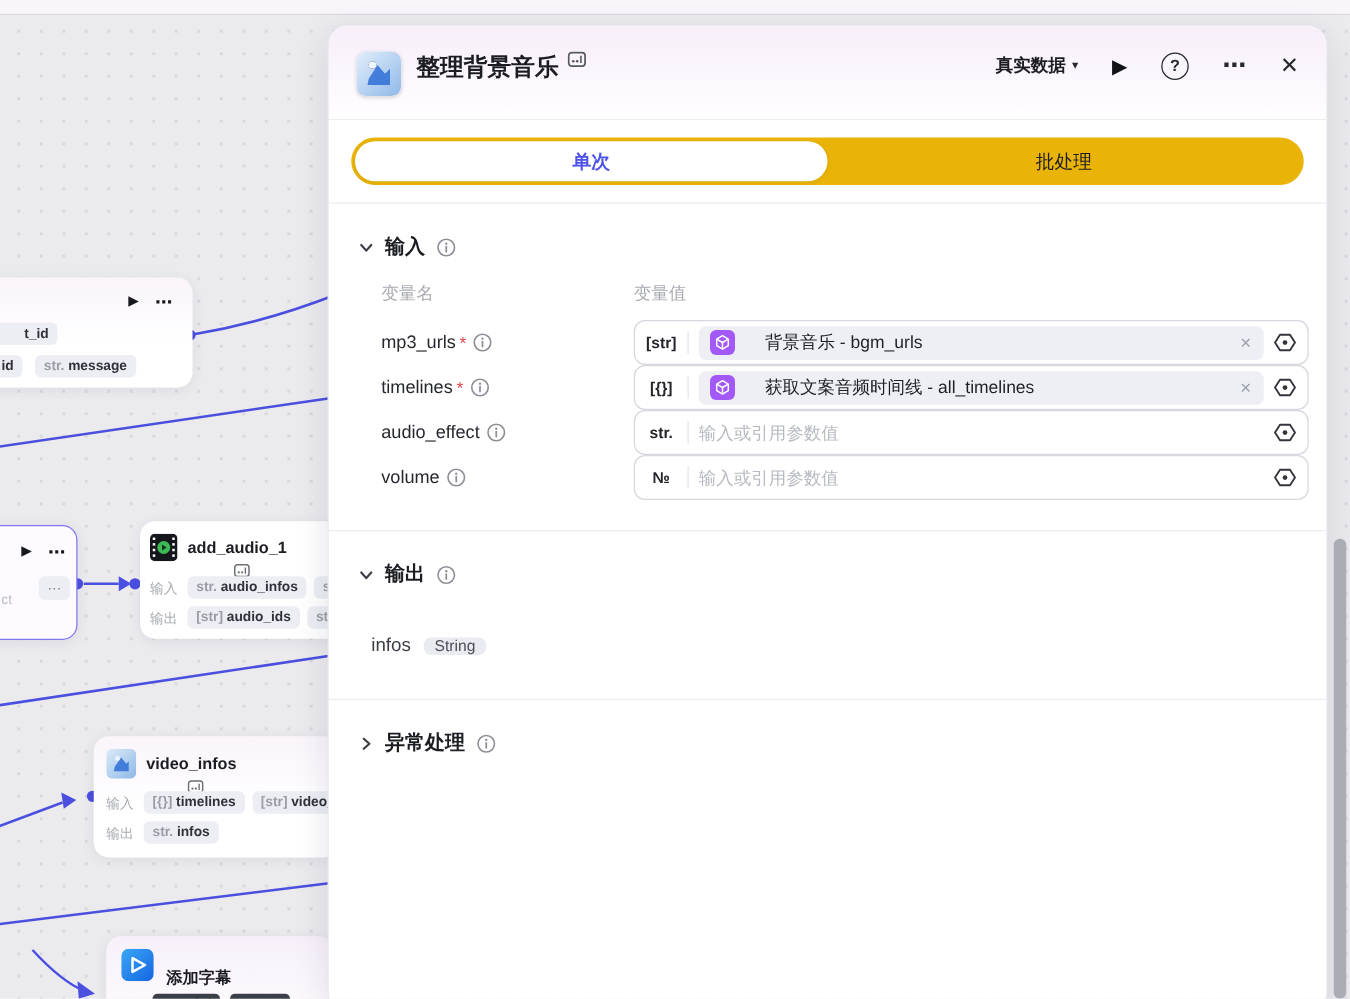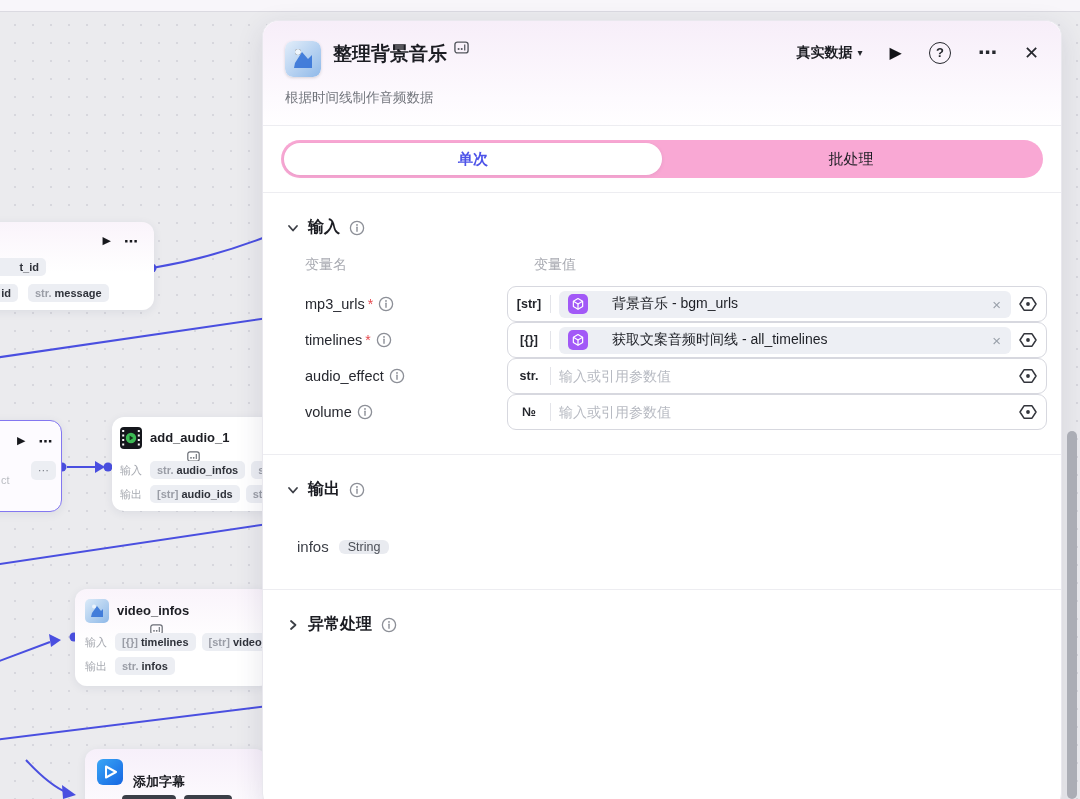--- a/index.html
+++ b/index.html
@@ -43,29 +43,29 @@
   .mode-label { font-size:14px; font-weight:700; color:#1c1d23; }
   .caret { font-size:10px; color:#26282e; }
   .play-btn { font-size:16px; color:#111216; cursor:pointer; }
   .help-btn { width:22px; height:22px; border:1.7px solid #26282e; border-radius:50%; display:flex;
     align-items:center; justify-content:center; font-size:13px; font-weight:700; color:#26282e; cursor:pointer; }
   .more-btn { font-size:19px; font-weight:700; color:#26282e; cursor:pointer; }
   .close-btn { font-size:18px; font-weight:600; color:#26282e; cursor:pointer; }
   .panel-subtitle { margin-top:12px; font-size:13.5px; color:#73767d; }
 
   .tabs-wrap { padding:14px 18px; border-bottom:1px solid #ededf1; }
-  .tabs { background:#f9a8d4; border-radius:20px; height:38px; display:flex; padding:3px; }
+  .tabs { background:#eab308; border-radius:20px; height:38px; display:flex; padding:3px; }
   .tab { flex:1; display:flex; align-items:center; justify-content:center; font-size:15px; cursor:pointer; }
   .tab.active { background:#fff; border-radius:17px; color:#4d53e8; font-weight:700; box-shadow:0 1px 4px rgba(30,30,60,.08); }
   .tab.inactive { color:#1c1d23; font-weight:500; }
 
   .section-head { display:flex; align-items:center; gap:9px; padding:24px 24px 16px; cursor:pointer; }
   .section-title { font-size:16px; font-weight:700; color:#1c1d23; }
   .col-heads { display:grid; grid-template-columns:202px 1fr; margin:2px 14px 12px 42px;
-    font-size:14px; color:#a9abb2;gap:27px; }
+    font-size:14px; color:#a9abb2; }
   .param-row { display:grid; grid-template-columns:202px 1fr; align-items:center; margin:0 14px 0 42px; }
   .param-name { display:flex; align-items:center; gap:5px; font-size:14.5px; color:#26282f; }
   .req { color:#e5484d; font-size:14px; margin-left:-2px; }
   .vfield { height:36px; border:1.2px solid #d7d8df; border-radius:9px; background:#fff;
     display:flex; align-items:center; padding:0 9px 0 8px; gap:8px; }
   .type-badge { font-size:12.5px; font-weight:700; color:#23252b; min-width:26px; text-align:center; flex:none; white-space:nowrap; }
   .vdiv { width:1px; height:18px; background:#e3e4e9; flex:none; }
   .ref-tag { flex:1; min-width:0; height:27px; background:#edeff4; border-radius:6px;
     display:flex; align-items:center; gap:24px; padding:0 9px; }
   .cube-wrap { width:20px; height:20px; border-radius:5px; background:#a259f7; display:flex;
@@ -296,21 +296,20 @@
         <span class="mode-select">
           <span class="mode-label">真实数据</span>
           <span class="caret">▾</span>
         </span>
         <span class="play-btn">▶</span>
         <span class="help-btn">?</span>
         <span class="more-btn">⋯</span>
         <span class="close-btn">✕</span>
       </div>
     </div>
-    <div class="panel-subtitle">根据时间线制作音频数据</div>
   </div>
 
   <div class="tabs-wrap">
     <div class="tabs">
       <div class="tab active">单次</div>
       <div class="tab inactive">批处理</div>
     </div>
   </div>
 
   <div class="section-head">

